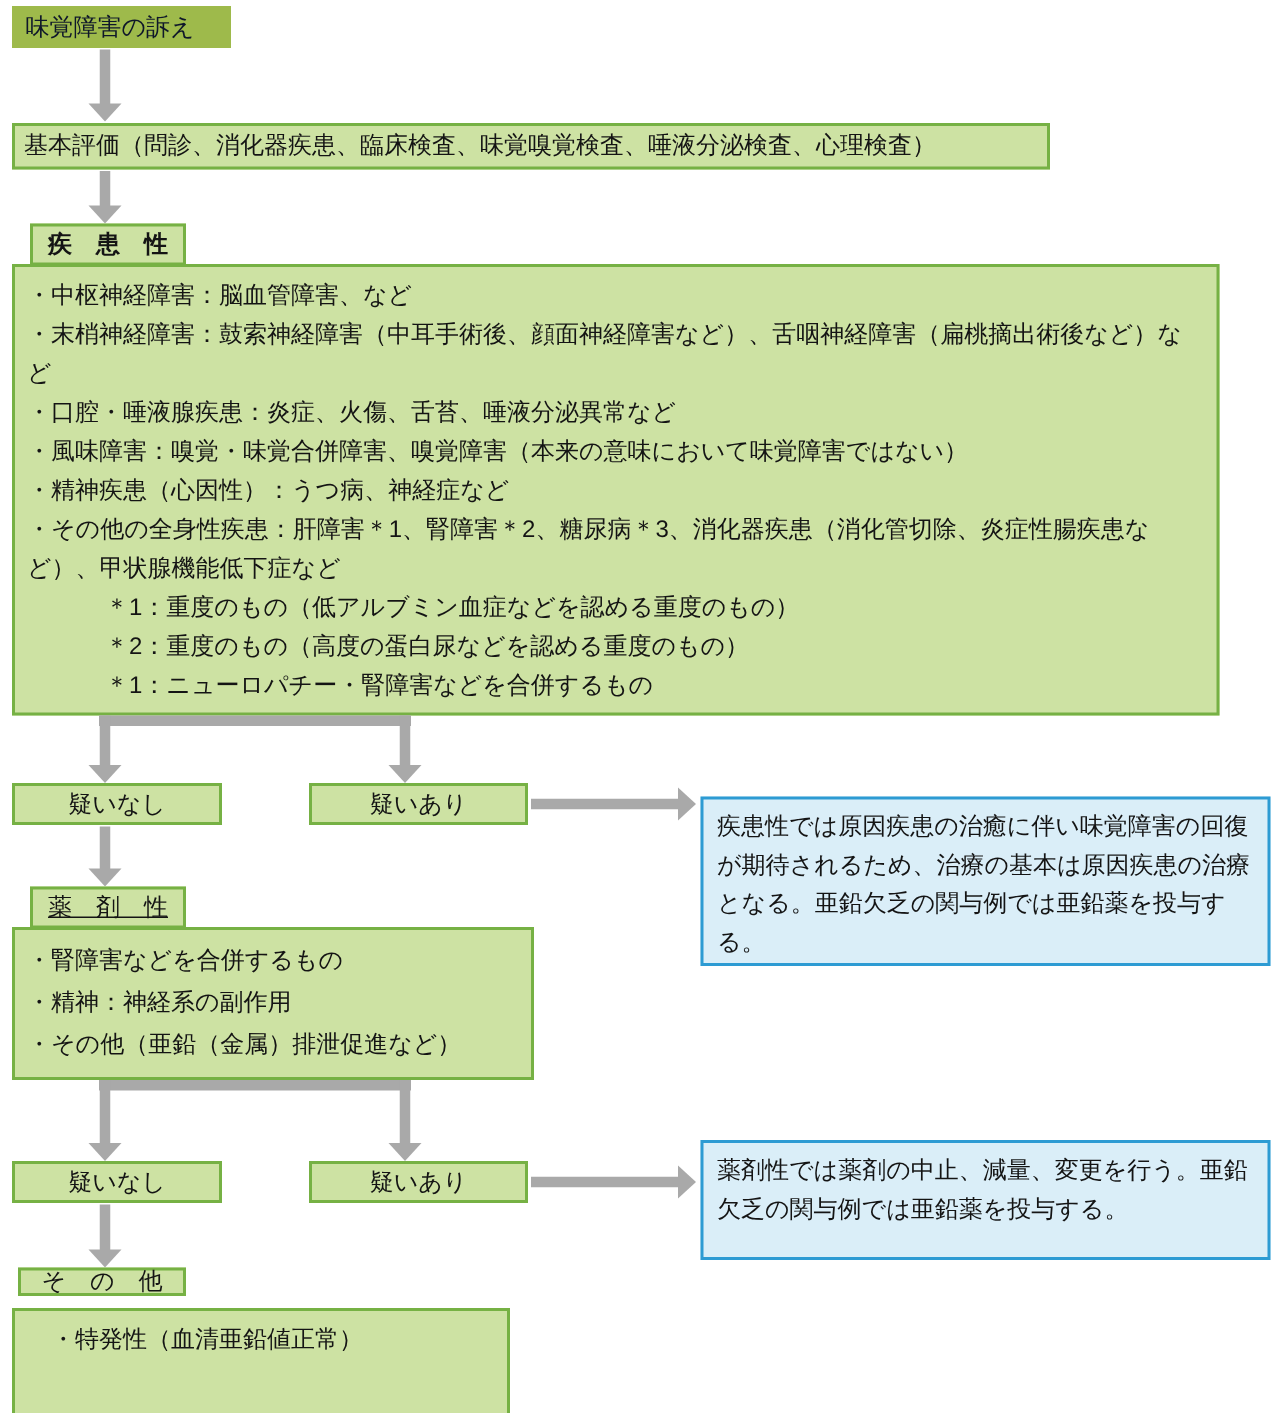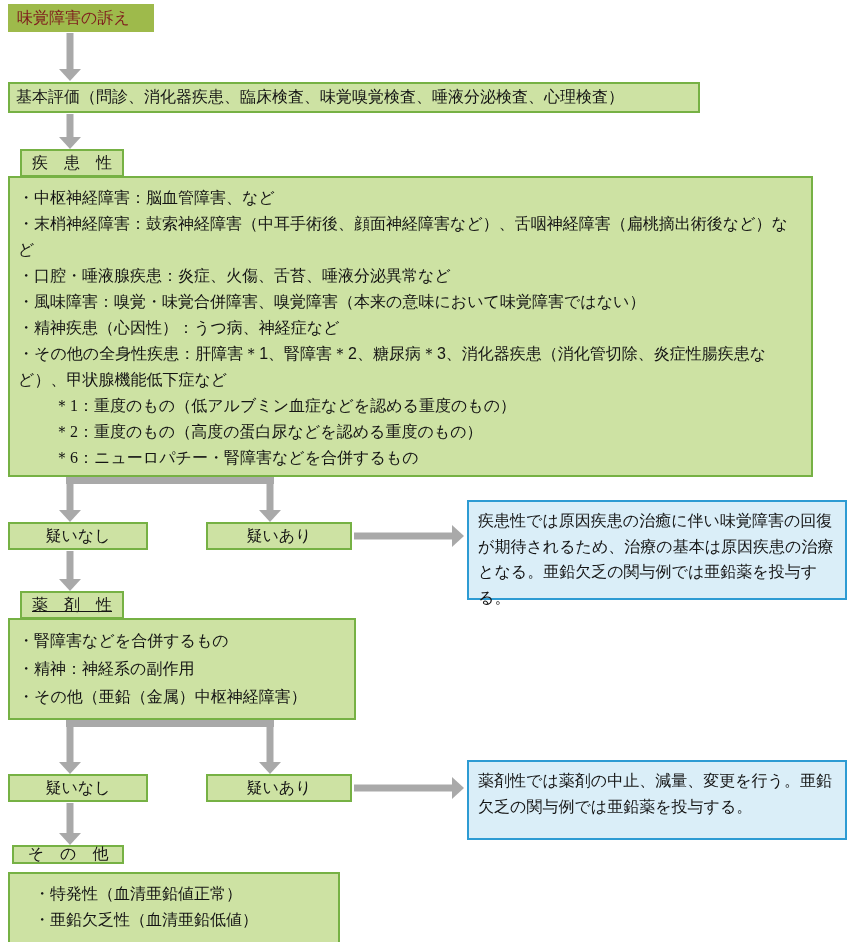--- a/index.html
+++ b/index.html
@@ -12,34 +12,34 @@
     --text:#141414;
   }
   *{box-sizing:border-box;margin:0;padding:0;}
   body{background:#ffffff;font-family:"Liberation Sans","DejaVu Sans",sans-serif;color:var(--text);}
   .canvas{position:relative;width:855px;height:942px;background:#ffffff;overflow:hidden;}
 
   .hdr-box{
     position:absolute;left:8px;top:4px;width:146px;height:28px;
     background:var(--header-fill);
     display:flex;align-items:center;padding-left:9px;
-    font-size:16px;color:#7f1d1d;
+    font-size:16px;color:#0f172a;
   }
   .gbox{
     position:absolute;
     background:var(--box-fill);
     border:2px solid var(--box-border);
     font-size:16px;
   }
   .center-all{display:flex;align-items:center;justify-content:center;}
   .center-v{display:flex;align-items:center;padding-left:6px;}
   .body-box{padding:7px 8px;}
   .line{line-height:26px;}
   .line-wide{line-height:28px;}
-  .note-line{margin-left:36px;line-height:26px;font-family:Liberation Serif, serif;}
+  .note-line{margin-left:52px;line-height:26px;}
 
   .bluebox{
     position:absolute;
     background:var(--note-fill);
     border:2px solid var(--note-border);
     font-size:16px;line-height:1.6;
     padding:6px 9px;
   }
 
   .varrow{position:absolute;width:22px;}
@@ -66,63 +66,63 @@
     <span class="head"></span>
   </div>
 
   <div class="gbox center-v" style="left:8px;top:82px;width:692px;height:31px;">基本評価（問診、消化器疾患、臨床検査、味覚嗅覚検査、唾液分泌検査、心理検査）</div>
 
   <div class="varrow" style="left:59px;top:114px;height:35px;">
     <span class="shaft"></span>
     <span class="head"></span>
   </div>
 
-  <div class="gbox center-all" style="left:20px;top:149px;width:104px;height:28px;">疾　患　性</div>
+  <div class="gbox center-all" style="left:20px;top:149px;width:104px;height:28px;font-weight:bold;">疾　患　性</div>
   <div class="gbox body-box" style="left:8px;top:176px;width:805px;height:301px;">
     <div class="line">・中枢神経障害：脳血管障害、など</div>
     <div class="line">・末梢神経障害：鼓索神経障害（中耳手術後、顔面神経障害など）、舌咽神経障害（扁桃摘出術後など）など</div>
     <div class="line">・口腔・唾液腺疾患：炎症、火傷、舌苔、唾液分泌異常など</div>
     <div class="line">・風味障害：嗅覚・味覚合併障害、嗅覚障害（本来の意味において味覚障害ではない）</div>
     <div class="line">・精神疾患（心因性）：うつ病、神経症など</div>
     <div class="line">・その他の全身性疾患：肝障害＊1、腎障害＊2、糖尿病＊3、消化器疾患（消化管切除、炎症性腸疾患など）、甲状腺機能低下症など</div>
     <div class="note-line">＊1：重度のもの（低アルブミン血症などを認める重度のもの）</div>
     <div class="note-line">＊2：重度のもの（高度の蛋白尿などを認める重度のもの）</div>
-    <div class="note-line">＊6：ニューロパチー・腎障害などを合併するもの</div>
+    <div class="note-line">＊1：ニューロパチー・腎障害などを合併するもの</div>
   </div>
 
   <div class="connector" style="left:66px;top:477px;width:208px;"></div>
   <div class="varrow" style="left:59px;top:477px;height:45px;">
     <span class="shaft"></span>
     <span class="head"></span>
   </div>
   <div class="varrow" style="left:259px;top:477px;height:45px;">
     <span class="shaft"></span>
     <span class="head"></span>
   </div>
 
   <div class="gbox center-all" style="left:8px;top:522px;width:140px;height:28px;">疑いなし</div>
   <div class="gbox center-all" style="left:206px;top:522px;width:146px;height:28px;">疑いあり</div>
 
   <div class="harrow" style="left:354px;top:525px;width:110px;">
     <span class="shaft"></span>
     <span class="head"></span>
   </div>
 
-  <div class="bluebox" style="left:467px;top:500px;width:380px;height:100px;">疾患性では原因疾患の治癒に伴い味覚障害の回復が期待されるため、治療の基本は原因疾患の治療となる。亜鉛欠乏の関与例では亜鉛薬を投与する。</div>
+  <div class="bluebox" style="left:467px;top:531px;width:380px;height:113px;">疾患性では原因疾患の治癒に伴い味覚障害の回復が期待されるため、治療の基本は原因疾患の治療となる。亜鉛欠乏の関与例では亜鉛薬を投与する。</div>
 
   <div class="varrow" style="left:59px;top:551px;height:40px;">
     <span class="shaft"></span>
     <span class="head"></span>
   </div>
 
   <div class="gbox center-all" style="left:20px;top:591px;width:104px;height:28px;text-decoration:underline;">薬　剤　性</div>
   <div class="gbox body-box" style="left:8px;top:618px;width:348px;height:102px;">
     <div class="line-wide">・腎障害などを合併するもの</div>
     <div class="line-wide">・精神：神経系の副作用</div>
-    <div class="line-wide">・その他（亜鉛（金属）中枢神経障害）</div>
+    <div class="line-wide">・その他（亜鉛（金属）排泄促進など）</div>
   </div>
 
   <div class="connector" style="left:66px;top:720px;width:208px;"></div>
   <div class="varrow" style="left:59px;top:720px;height:54px;">
     <span class="shaft"></span>
     <span class="head"></span>
   </div>
   <div class="varrow" style="left:259px;top:720px;height:54px;">
     <span class="shaft"></span>
     <span class="head"></span>
@@ -139,16 +139,15 @@
   <div class="bluebox" style="left:467px;top:760px;width:380px;height:80px;">薬剤性では薬剤の中止、減量、変更を行う。亜鉛欠乏の関与例では亜鉛薬を投与する。</div>
 
   <div class="varrow" style="left:59px;top:803px;height:42px;">
     <span class="shaft"></span>
     <span class="head"></span>
   </div>
 
   <div class="gbox center-all" style="left:12px;top:845px;width:112px;height:19px;">そ　の　他</div>
   <div class="gbox body-box" style="left:8px;top:872px;width:332px;height:85px;padding-left:24px;">
     <div class="line">・特発性（血清亜鉛値正常）</div>
-    <div class="line">・亜鉛欠乏性（血清亜鉛低値）</div>
   </div>
 
 </div>
 
 </body></html>

